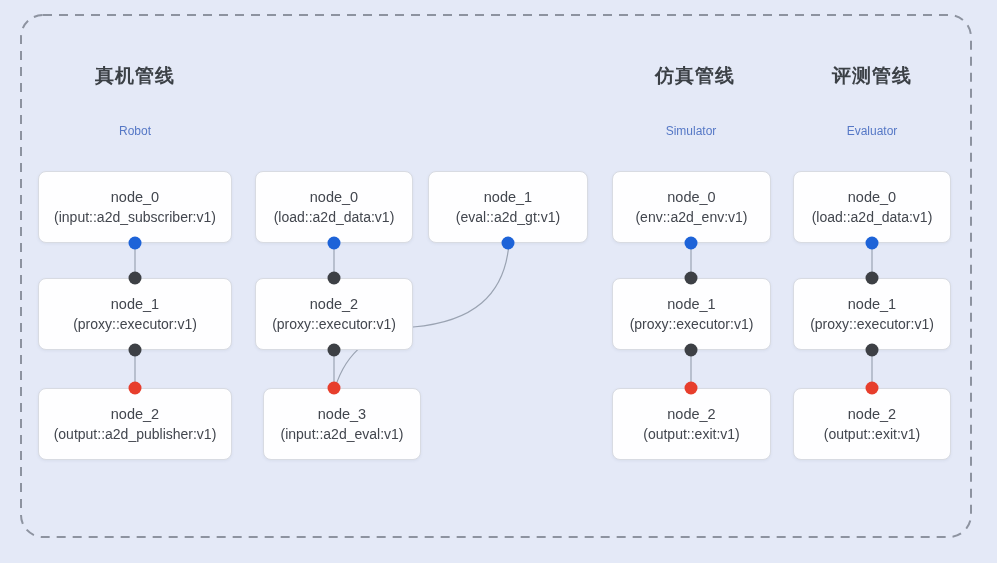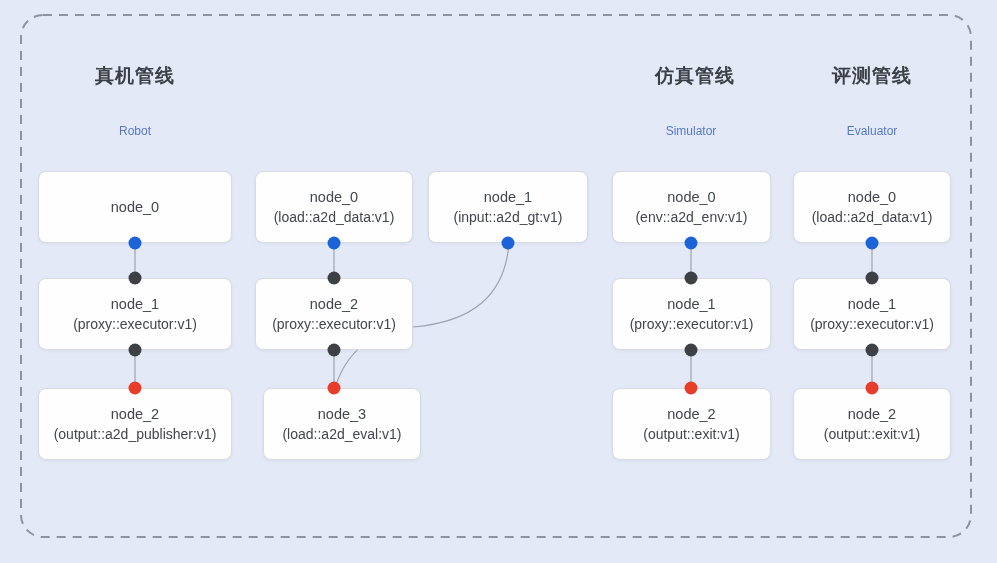--- a/index.html
+++ b/index.html
@@ -127,45 +127,46 @@
 
 
   <div class="pipe-title" style="left:575px">仿真管线</div>
   <div class="pipe-subtitle" style="left:571px">Simulator</div>
 
   <div class="pipe-title" style="left:752px">评测管线</div>
   <div class="pipe-subtitle" style="left:752px">Evaluator</div>
 
   <div class="node-box" style="left:38px; top:171px; width:194px">
     <span class="node-name">node_0</span>
+    <span class="node-detail">(input::a2d_subscriber:v1)</span>
   </div>
   <div class="node-box" style="left:38px; top:278px; width:194px">
     <span class="node-name">node_1</span>
     <span class="node-detail">(proxy::executor:v1)</span>
   </div>
   <div class="node-box" style="left:38px; top:388px; width:194px">
     <span class="node-name">node_2</span>
     <span class="node-detail">(output::a2d_publisher:v1)</span>
   </div>
 
   <div class="node-box" style="left:255px; top:171px; width:158px">
     <span class="node-name">node_0</span>
     <span class="node-detail">(load::a2d_data:v1)</span>
   </div>
   <div class="node-box" style="left:428px; top:171px; width:160px">
     <span class="node-name">node_1</span>
-    <span class="node-detail">(input::a2d_gt:v1)</span>
+    <span class="node-detail">(eval::a2d_gt:v1)</span>
   </div>
   <div class="node-box" style="left:255px; top:278px; width:158px">
     <span class="node-name">node_2</span>
     <span class="node-detail">(proxy::executor:v1)</span>
   </div>
   <div class="node-box" style="left:263px; top:388px; width:158px">
     <span class="node-name">node_3</span>
-    <span class="node-detail">(load::a2d_eval:v1)</span>
+    <span class="node-detail">(input::a2d_eval:v1)</span>
   </div>
 
   <div class="node-box" style="left:612px; top:171px; width:159px">
     <span class="node-name">node_0</span>
     <span class="node-detail">(env::a2d_env:v1)</span>
   </div>
   <div class="node-box" style="left:612px; top:278px; width:159px">
     <span class="node-name">node_1</span>
     <span class="node-detail">(proxy::executor:v1)</span>
   </div>

